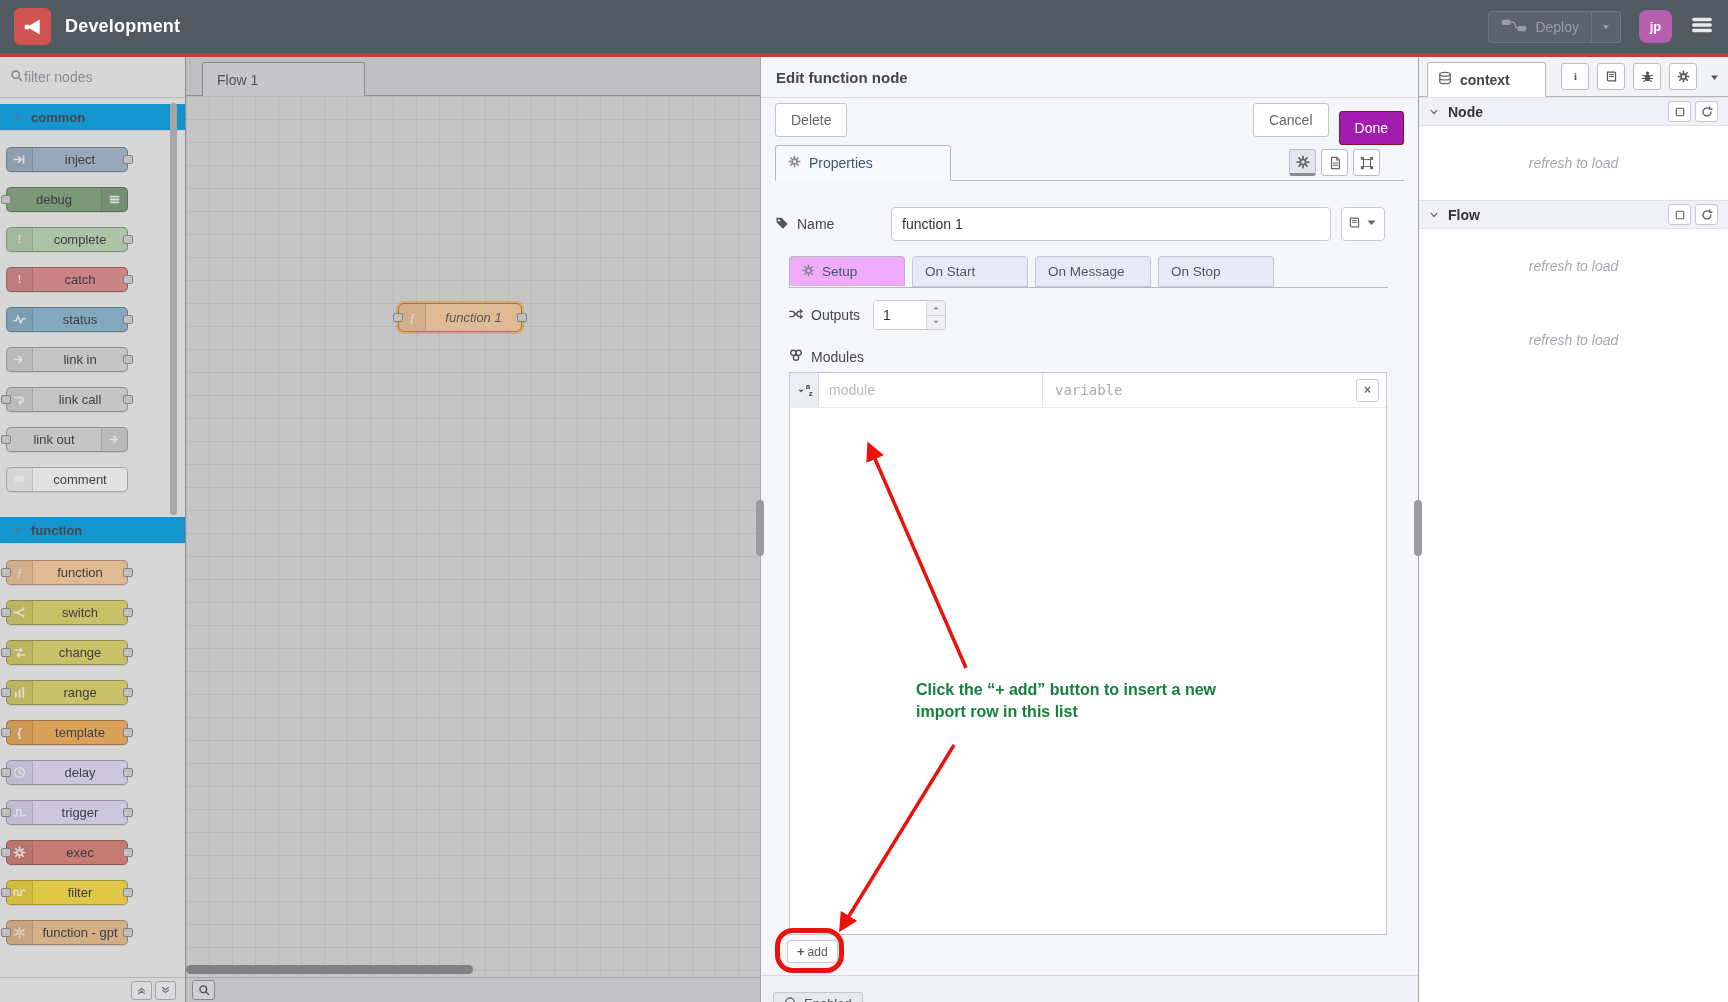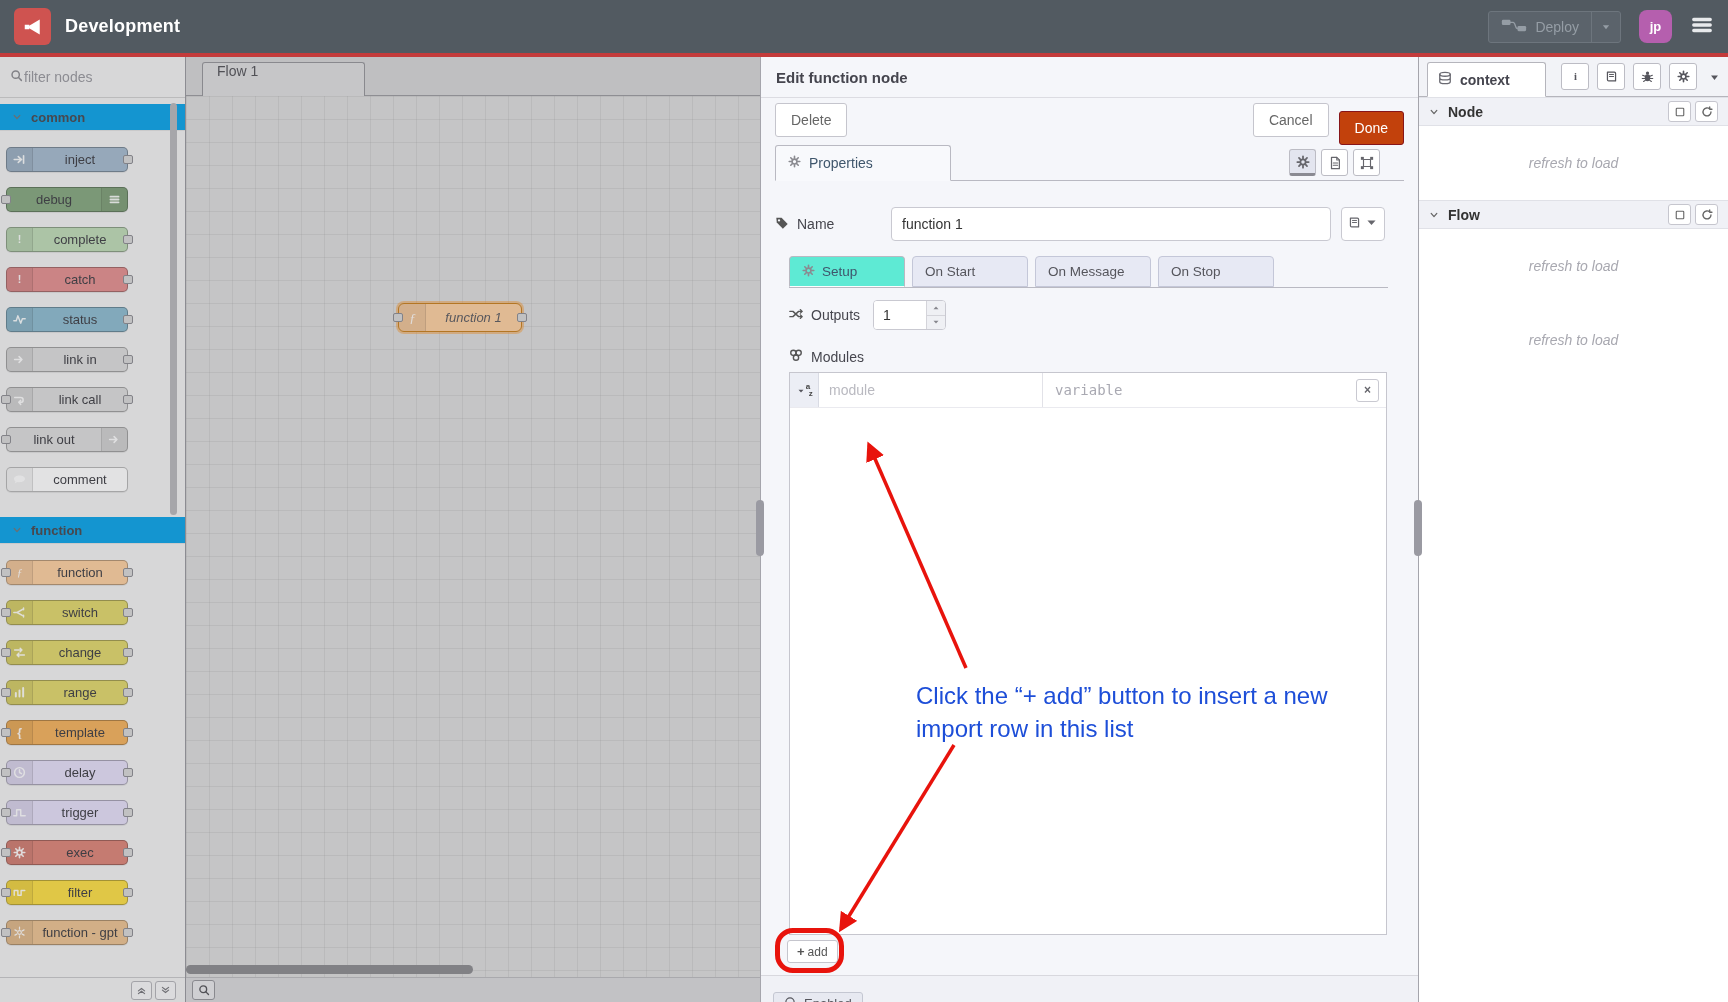--- a/index.html
+++ b/index.html
@@ -63,21 +63,21 @@
                     align-items:center; gap:3px; padding:0 9px; z-index:30; }
   .pf-btn { width:21px; height:19px; border:1px solid #b5b5ba; border-radius:3px; background:#f7f7f8;
             color:#77777c; display:flex; align-items:center; justify-content:center; }
   .pf-btn svg { width:11px; height:11px; }
 
   
   .canvas { flex:1; position:relative; background:#ddd; }
   .tabbar { height:39px; background:#d6d6d8; border-bottom:1px solid #9d9da2; position:relative; }
   .flow-tab { position:absolute; left:16px; top:5px; width:163px; height:34px; background:#dedee0;
               border:1px solid #97979c; border-bottom:none; border-radius:3px 3px 0 0;
-              display:flex; padding-left:14px; color:#55555a; }
+              display:flex; align-items:center; padding-left:14px; color:#55555a; }
   .grid { position:absolute; top:39px; left:0; right:0; bottom:25px;
           background-image:linear-gradient(rgba(0,0,0,.055) 1px, transparent 1px),
                            linear-gradient(90deg, rgba(0,0,0,.055) 1px, transparent 1px);
           background-size:23px 23px; }
   .fnode { position:absolute; left:212px; top:207px; width:124px; height:29px; background:#fdd0a2;
            border:1px solid #c8811f; border-radius:6px; display:flex; font-style:italic;
            color:#5d5d62; font-size:13px; box-shadow:0 0 0 2px rgba(255,145,20,.4); }
   .fnode .istrip { width:27px; flex:0 0 27px; border-radius:5px 0 0 5px; }
   .fnode svg { width:15px; height:15px; }
   .fnode .lbl { flex:1; display:flex; align-items:center; justify-content:center; }
@@ -91,21 +91,21 @@
   .zoom-btn svg { width:12px; height:12px; }
 
   
   .tray { width:658px; position:relative; background:#f5f6fa; border-left:1px solid #a5a5ac; z-index:50; }
   .tray-header { height:41px; display:flex; align-items:center; padding:0 15px;
                  border-bottom:1px solid #dcdce2; font-weight:bold; font-size:15px; color:#45454e; }
   .tray-toolbar { position:absolute; top:45px; left:14px; right:14px; height:36px;
                   display:flex; align-items:center; gap:10px; }
   .btn { padding:8px 15px; font-size:14px; border:1px solid #c5c5cd; border-radius:3px;
          background:#fff; color:#666; }
-  .btn-done { background:#c2410c; border-color:#871519; color:#fff;margin-top:16px; }
+  .btn-done { background:#a21caf; border-color:#871519; color:#fff;margin-top:16px; }
   .tb-spacer { flex:1; }
   .ptrow { position:absolute; top:88px; left:14px; right:14px; height:36px; border-bottom:1px solid #b9b9c2; }
   .ptab { position:absolute; left:0; top:0; bottom:-1px; width:176px; background:#f8f9fc;
           border:1px solid #b9b9c2; border-bottom:1px solid #f8f9fc; border-radius:3px 3px 0 0;
           display:flex; align-items:center; gap:8px; padding-left:12px; color:#3f566c; font-size:14px; }
   .ptab svg, .ftab svg { width:13px; height:13px; color:#8a8a90; }
   .mini-tab { position:absolute; bottom:4px; width:27px; height:27px; border:1px solid #bcbcc4;
               border-radius:3px; background:#fff; color:#66666c; display:flex; align-items:center;
               justify-content:center; }
   .mini-tab svg { width:14px; height:14px; }
@@ -118,21 +118,21 @@
                font-family:"Liberation Sans",sans-serif; font-size:14px; color:#333; padding:0 10px; outline:none; }
   .name-input { width:440px; }
   .name-extra { margin-left:10px; width:44px; height:34px; border:1px solid #c9c9d1; border-radius:4px;
                 background:#fff; color:#66666c; display:flex; align-items:center; justify-content:center; gap:4px; }
   .name-extra svg { width:13px; height:13px; }
   .ftabs { position:absolute; top:199px; left:28px; right:30px; height:32px;
            border-bottom:1px solid #b9b9c2; display:flex; gap:7px; }
   .ftab { width:116px; height:31px; background:#e7e9f4; border:1px solid #c4c7d8; border-radius:4px 4px 0 0;
           display:flex; align-items:center; justify-content:flex-start; padding-left:12px; gap:7px;
           color:#55555c; font-size:13.5px; }
-  .ftab.active { background:#5eead4; border-color:#b9b9c2; border-bottom:1px solid #fdfdfe;
+  .ftab.active { background:#f0abfc; border-color:#b9b9c2; border-bottom:1px solid #fdfdfe;
                  margin-bottom:-1px; color:#3f566c;align-items:center; }
   .outputs-row { position:absolute; top:243px; left:28px; height:30px; display:flex; align-items:center; }
   .outputs-row .row-label { width:84px; }
   .spin-wrap { display:flex; height:30px; border:1px solid #c9c9d1; border-radius:4px; overflow:hidden; background:#fff; }
   .spin-input { width:52px; border:0; outline:none; padding:0 9px; font-size:14px;
                 font-family:"Liberation Sans",sans-serif; color:#333; }
   .spin-btns { width:19px; border-left:1px solid #d4d4da; display:flex; flex-direction:column; }
   .spin-btn { flex:1; background:#eff0f4; display:flex; align-items:center; justify-content:center; color:#85858c; }
   .spin-btn:first-child { border-bottom:1px solid #d4d4da; }
   .spin-btn svg { width:8px; height:8px; }
@@ -157,22 +157,22 @@
   .var-input::placeholder { color:#a9a9b2; }
   .del-btn { align-self:center; width:23px; height:23px; margin-right:7px; border:1px solid #c9c9d1;
              border-radius:3px; background:#fff; color:#66666c; display:flex; align-items:center;
              justify-content:center; font-size:12px; font-weight:bold; }
   .add-btn { position:absolute; top:883px; left:26px; height:23px; padding:0 9px; background:#fff;
              border:1px solid #c5c5cd; border-radius:3px; font-size:12px; color:#555; display:flex;
              align-items:center; gap:3px; }
   .add-plus { font-weight:bold; font-size:13px; }
   .red-highlight { position:absolute; top:871px; left:14px; width:69px; height:45px;
                    border:5px solid #e8130c; border-radius:18px; pointer-events:none; z-index:6; }
-  .annotation { position:absolute; top:622px; left:155px; font-size:24px; font-weight:normal;
-                color:#1d4ed8; line-height:1.38; z-index:5; }
+  .annotation { position:absolute; top:622px; left:155px; font-size:16px; font-weight:bold;
+                color:#15803d; line-height:1.38; z-index:5; }
   .arrows { position:absolute; top:0; left:0; width:658px; height:945px; pointer-events:none; z-index:5; }
   .tray-footer { position:absolute; bottom:0; left:0; right:0; height:27px; background:#f0f1f6;
                  border-top:1px solid #d8d8de; display:flex; align-items:center; padding-left:12px; }
   .enabled-toggle { display:flex; align-items:center; gap:8px; height:22px; padding:0 10px;
                     background:#e7e9f1; border:1px solid #c4c7d2; border-radius:3px; font-size:13px; color:#55555c;margin-top:28px; }
   .enabled-toggle svg { width:12px; height:12px; }
   .grip { position:absolute; left:-5px; top:443px; width:8px; height:56px; background:#9a9aa2;
           border-radius:4px; z-index:55; }
 
   

